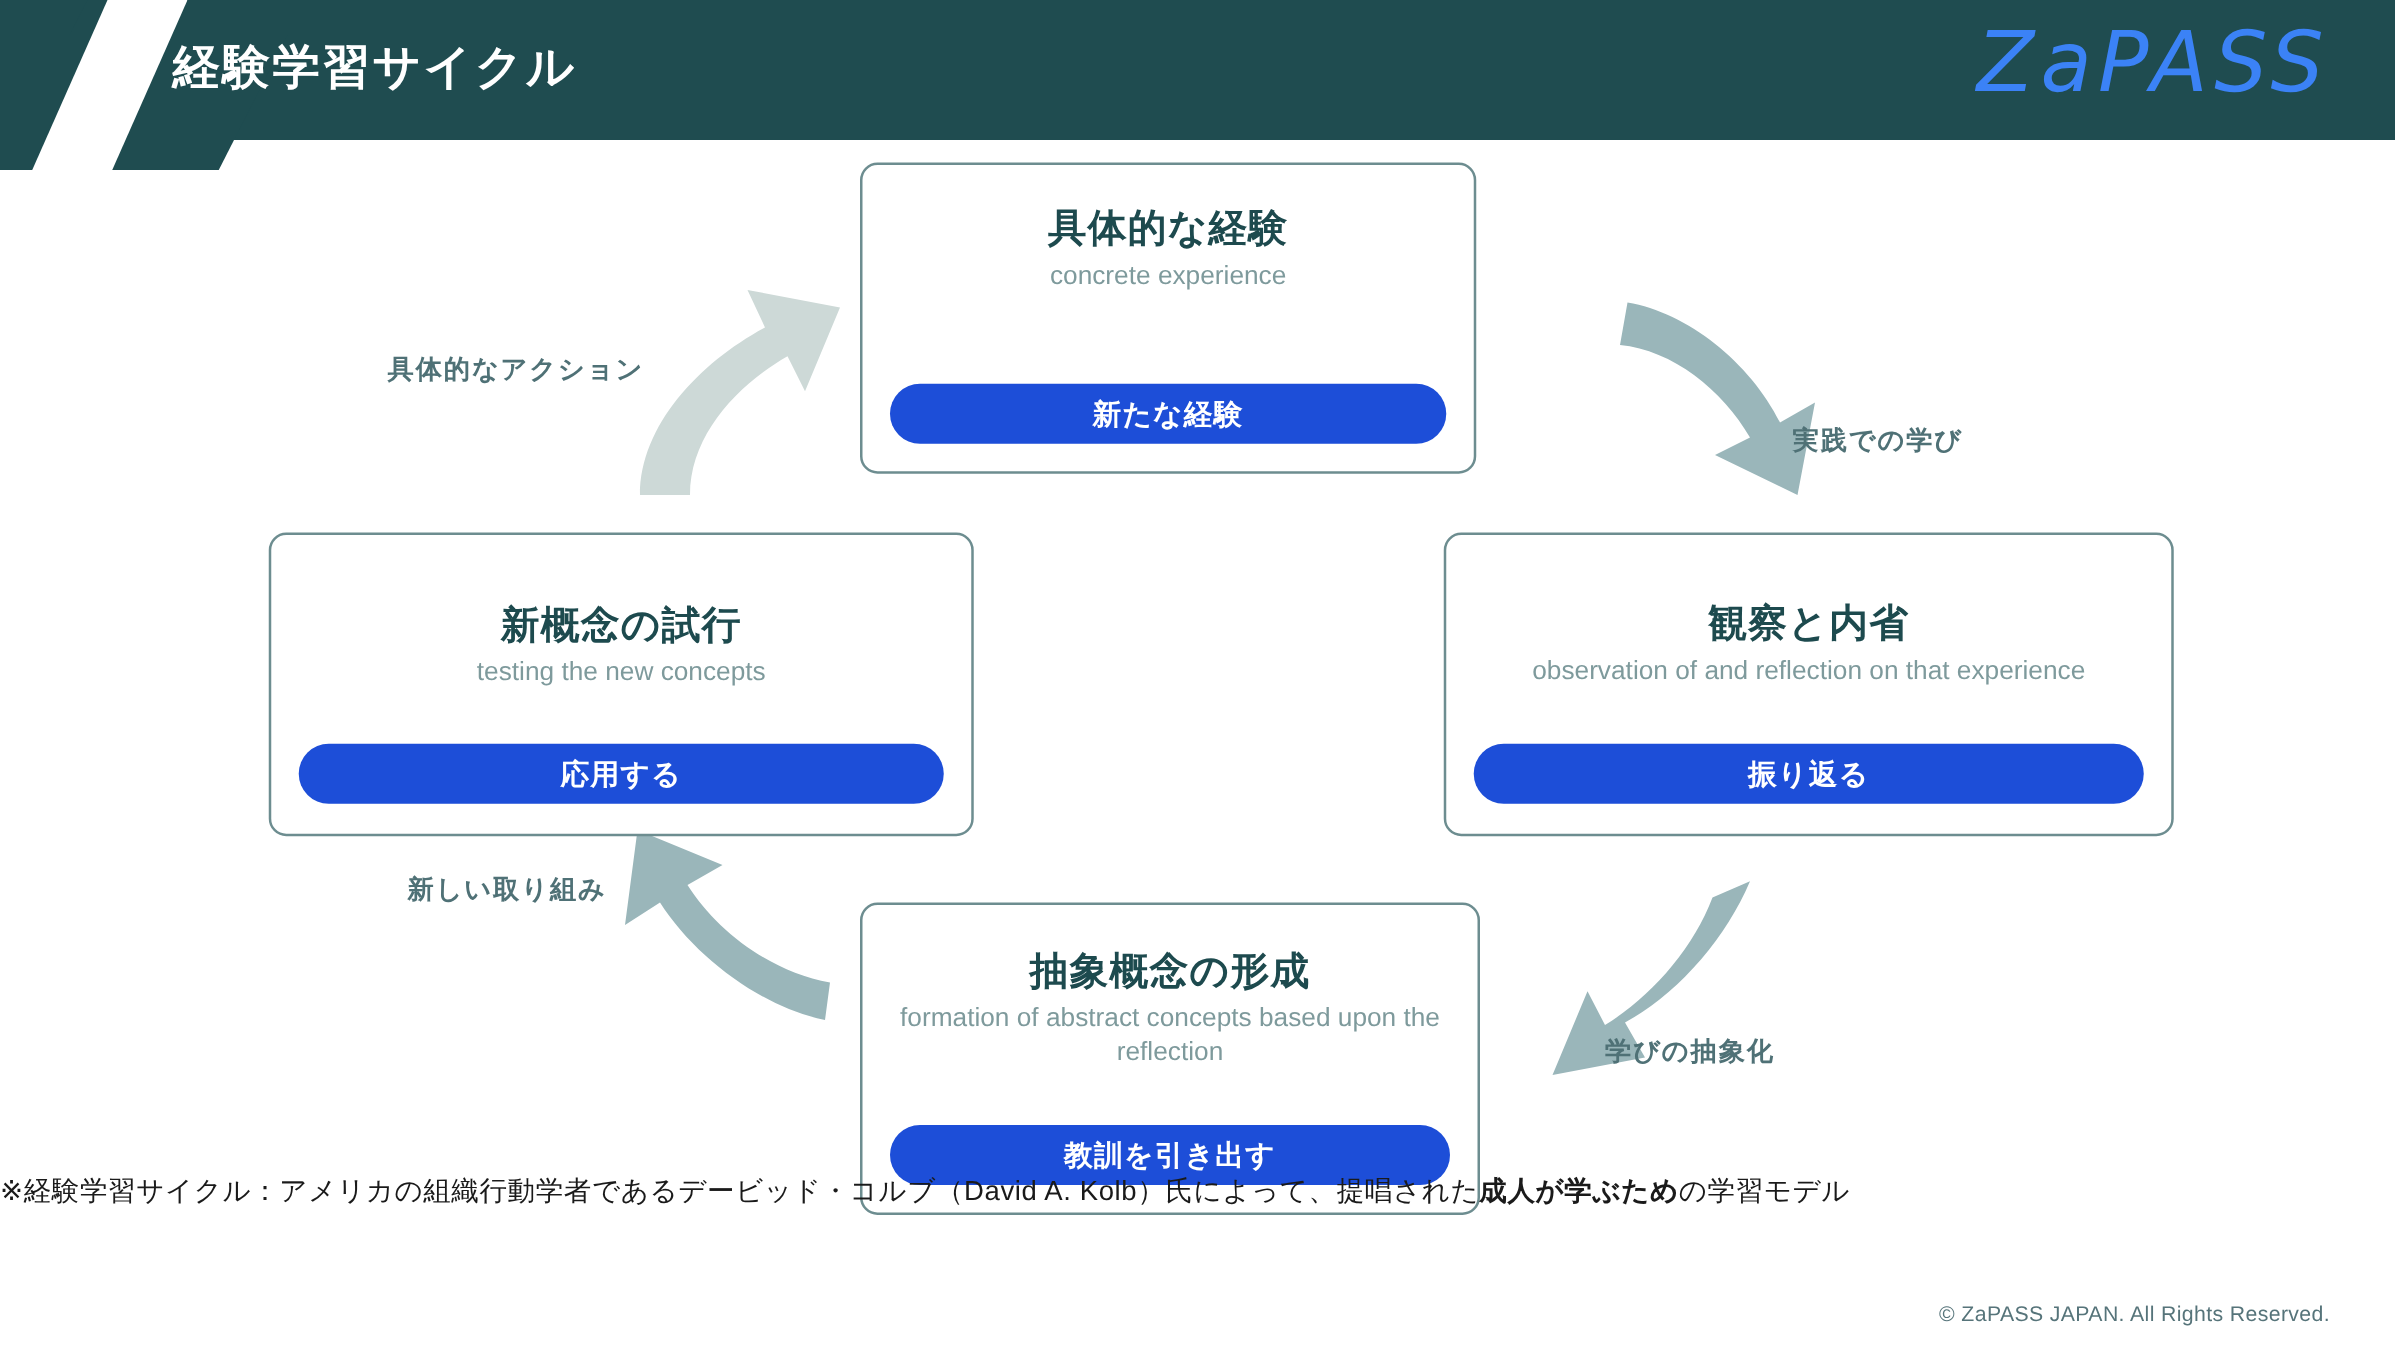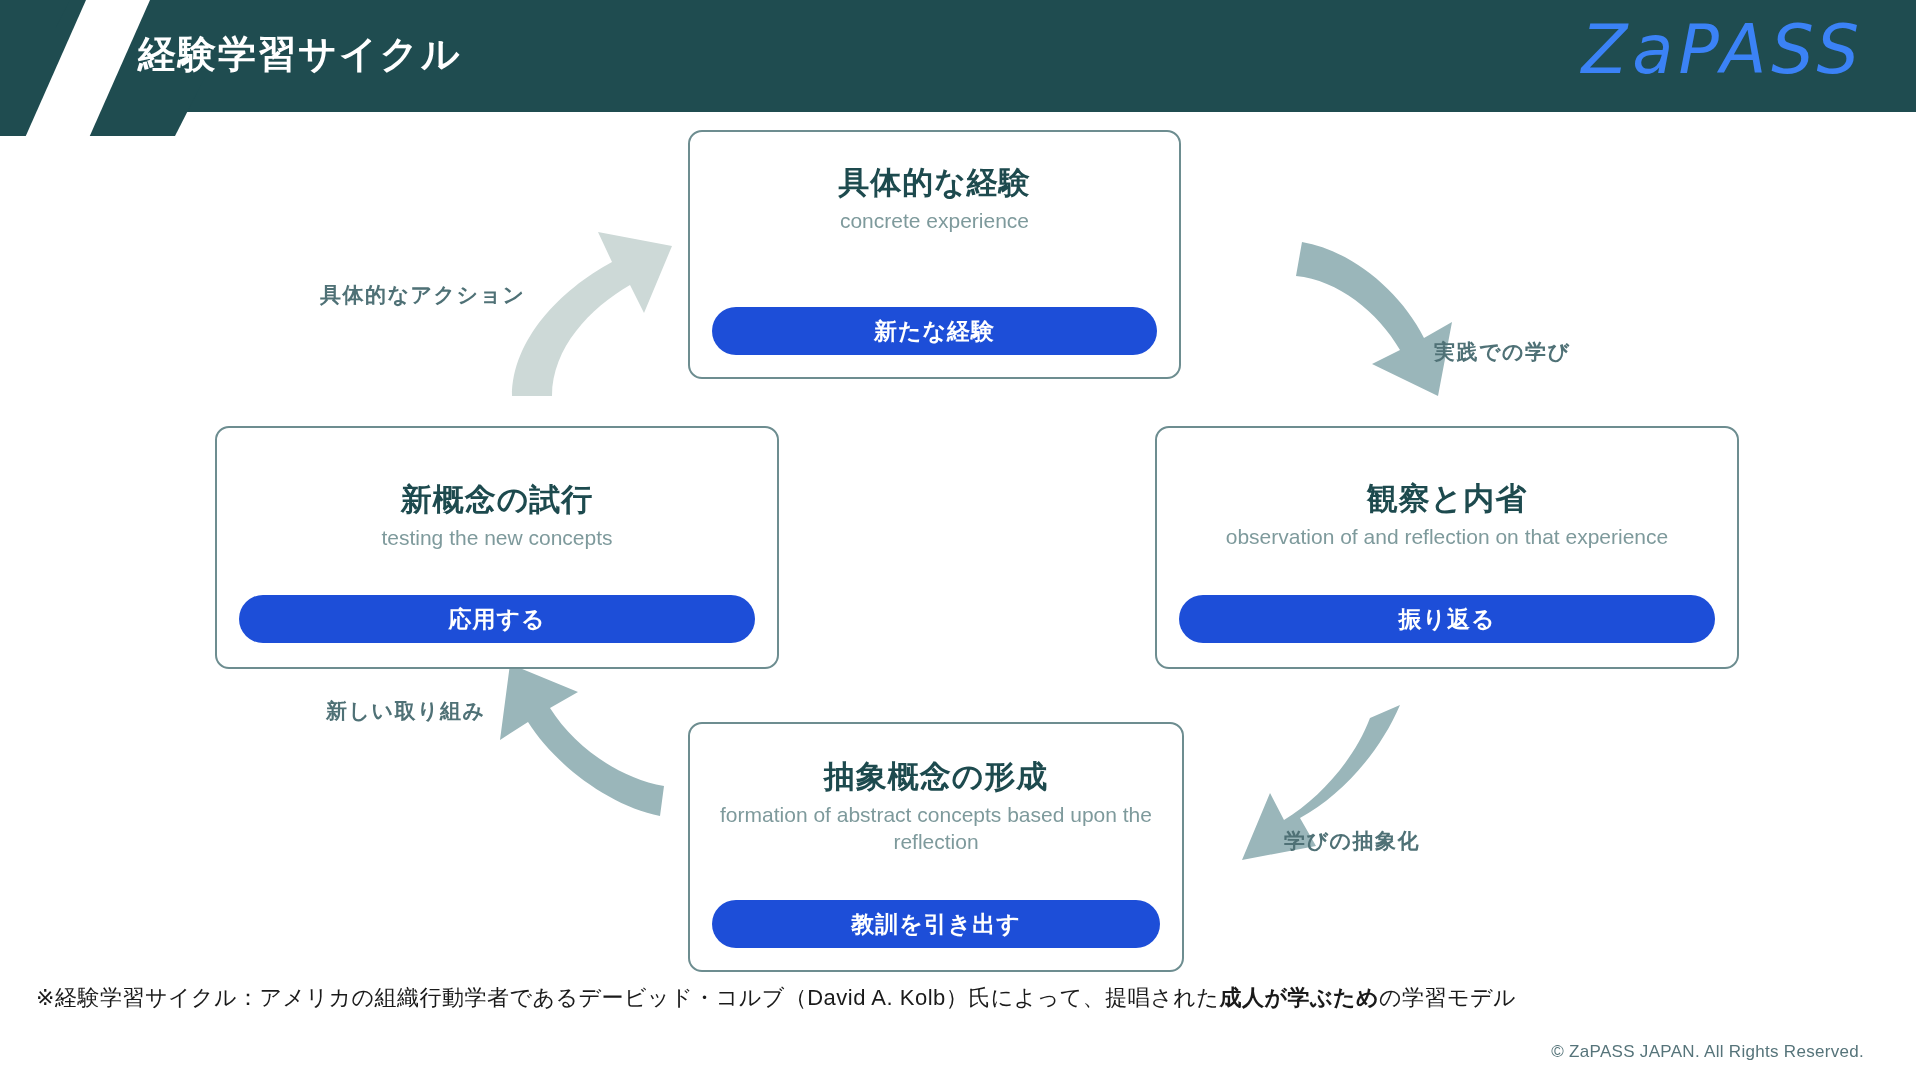--- a/index.html
+++ b/index.html
@@ -131,40 +131,40 @@
 
   
   .arrow-label {
     position: absolute;
     font-size: 21px;
     font-weight: bold;
     color: #4f7176;
     letter-spacing: 1.5px;
     white-space: nowrap;
   }
-  #label-action   { left: 320px;  top: 281px; font-family: Liberation Serif, serif; }
+  #label-action   { left: 310px;  top: 281px; font-family: Liberation Serif, serif; }
   #label-practice { left: 1434px; top: 338px; }
   #label-abstract { left: 1284px; top: 827px; }
   #label-new      { left: 326px;  top: 697px; }
 
   
   .arrow-layer {
     position: absolute;
     left: 0; top: 0;
     width: 1916px; height: 1078px;
     pointer-events: none;
   }
 
   
   .footnote {
     position: absolute;
     left: 0;
-    top: 984px;
+    top: 939px;
     width: 1552px;
-    text-align: center;
+    text-align: left;
     font-size: 22px;
     color: #1a1a1a;
     letter-spacing: 0.5px;
     line-height: 1.3;
   }
   .footnote b { font-weight: bold; }
   .copyright {
     position: absolute;
     right: 52px;
     top: 1042px;

